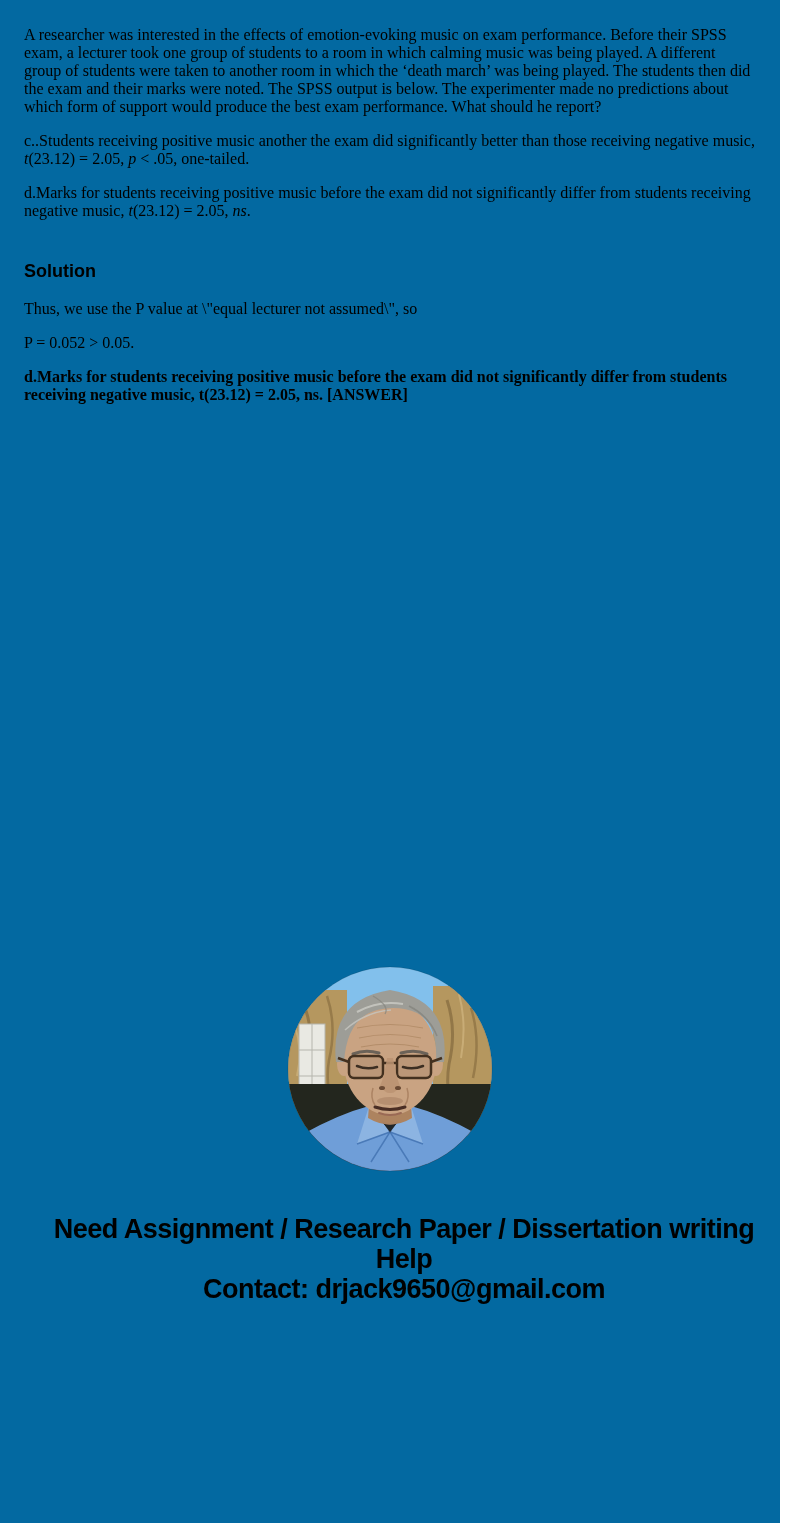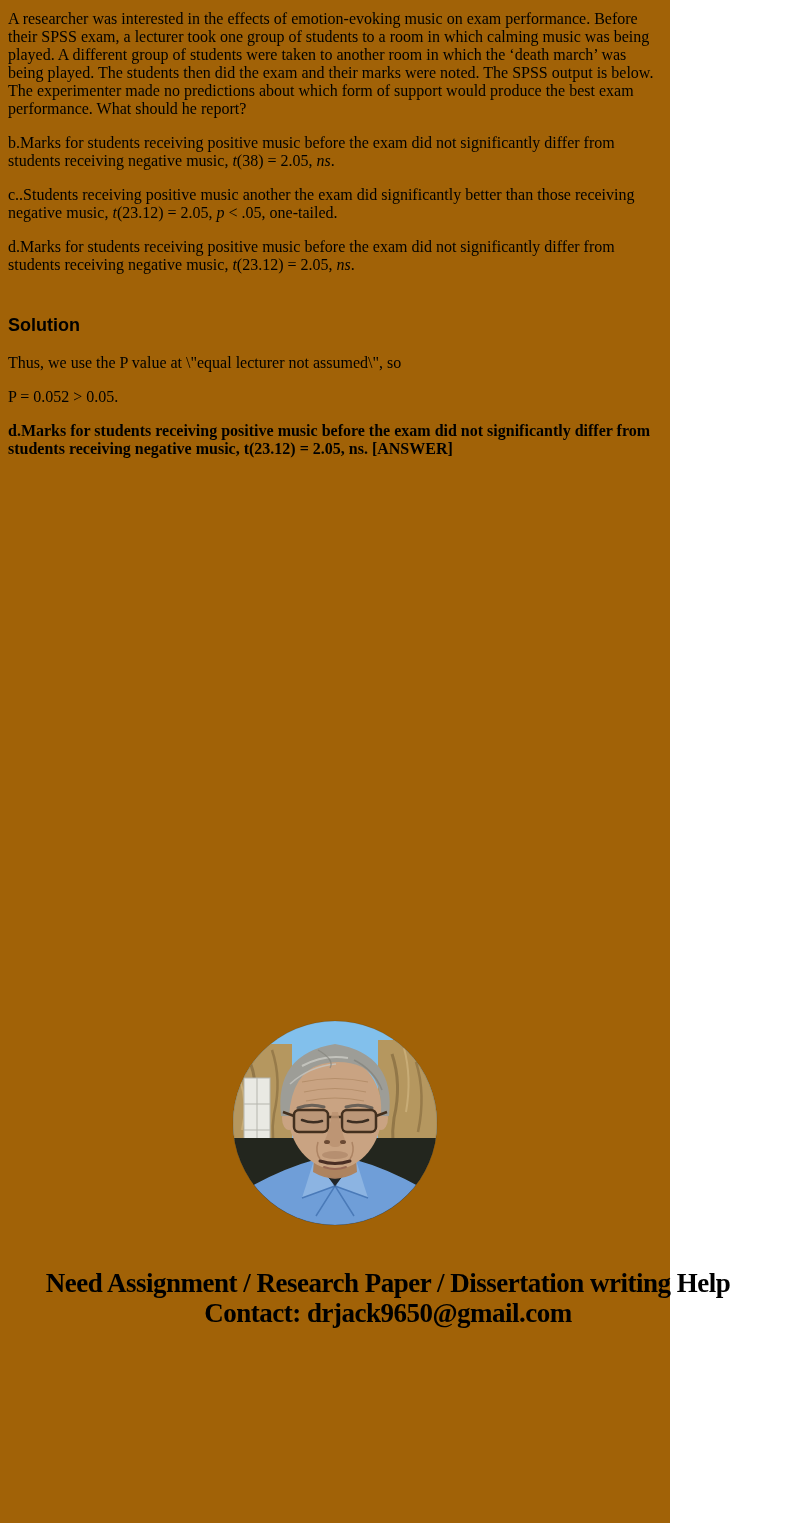--- a/index.html
+++ b/index.html
@@ -1,21 +1,21 @@
 <!DOCTYPE html>
 <html><head>
 <meta charset="utf-8">
 <style>
   * { box-sizing: border-box; }
   html, body { margin: 0; padding: 0; background: #ffffff; }
   .page {
-    width: 670px;
+    width: 780px;
     min-height: 1523px;
-    padding: 8px;
-    background: #a16207;
+    padding: 24px;
+    background: #0369a1;
     color: #000000;
     font-family: "Liberation Serif", serif;
     font-size: 16px;
   }
   p.para {
     margin: 16px 0;
     line-height: 18px;
   }
   p.para.first { margin-top: 2px; }
   h2.solution-heading {
@@ -29,36 +29,35 @@
   .spacer { height: 546px; }
   .avatar-wrap {
     display: flex;
     justify-content: center;
   }
   .avatar-wrap svg { display: block; }
   .footer {
     margin: 42px auto 0 auto;
     width: 760px;
     text-align: center;
-    font-family: Liberation Serif, serif;
+    font-family: Liberation Sans, sans-serif;
     font-weight: bold;
     font-size: 27px;
     line-height: 30px;
     letter-spacing: -0.5px;
     color: #000000;
   }
 </style>
 </head>
 <body>
 
 <div class="page">
 
   <p class="para first">A researcher was interested in the effects of emotion-evoking music on exam performance. Before their SPSS exam, a lecturer took one group of students to a room in which calming music was being played. A different group of students were taken to another room in which the ‘death march’ was being played. The students then did the exam and their marks were noted. The SPSS output is below. The experimenter made no predictions about which form of support would produce the best exam performance. What should he report?</p>
 
-  <p class="para"><span>b.Marks for students receiving positive music before the exam did not significantly differ from students receiving negative music, </span><span style="font-style: italic;">t</span><span>(38) = 2.05, </span><span style="font-style: italic;">ns</span><span>.</span></p>
   <p class="para"><span>c..Students receiving positive music another the exam did significantly better than those receiving negative music, </span><span style="font-style: italic;">t</span><span>(23.12) = 2.05, </span><span style="font-style: italic;">p</span><span> &lt; .05, one-tailed.</span></p>
   <p class="para"><span>d.Marks for students receiving positive music before the exam did not significantly differ from students receiving negative music, </span><span style="font-style: italic;">t</span><span>(23.12) = 2.05, </span><span style="font-style: italic;">ns</span><span>.</span></p>
 
   <h2 class="solution-heading">Solution</h2>
 
   <p class="para">Thus, we use the P value at \"equal lecturer not assumed\", so</p>
   <p class="para">P = 0.052 &gt; 0.05.</p>
 
   <p class="para answer">d.Marks for students receiving positive music before the exam did not significantly differ from students receiving negative music, t(23.12) = 2.05, ns. [ANSWER]</p>
 

